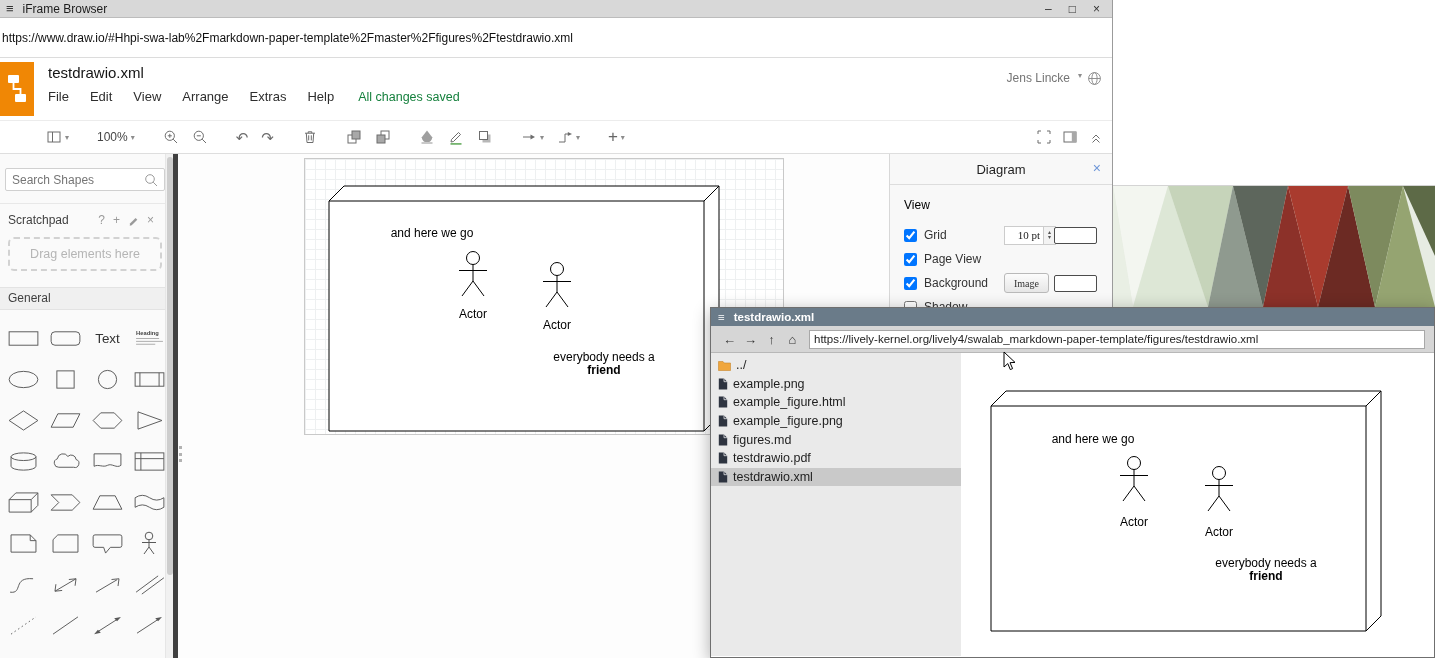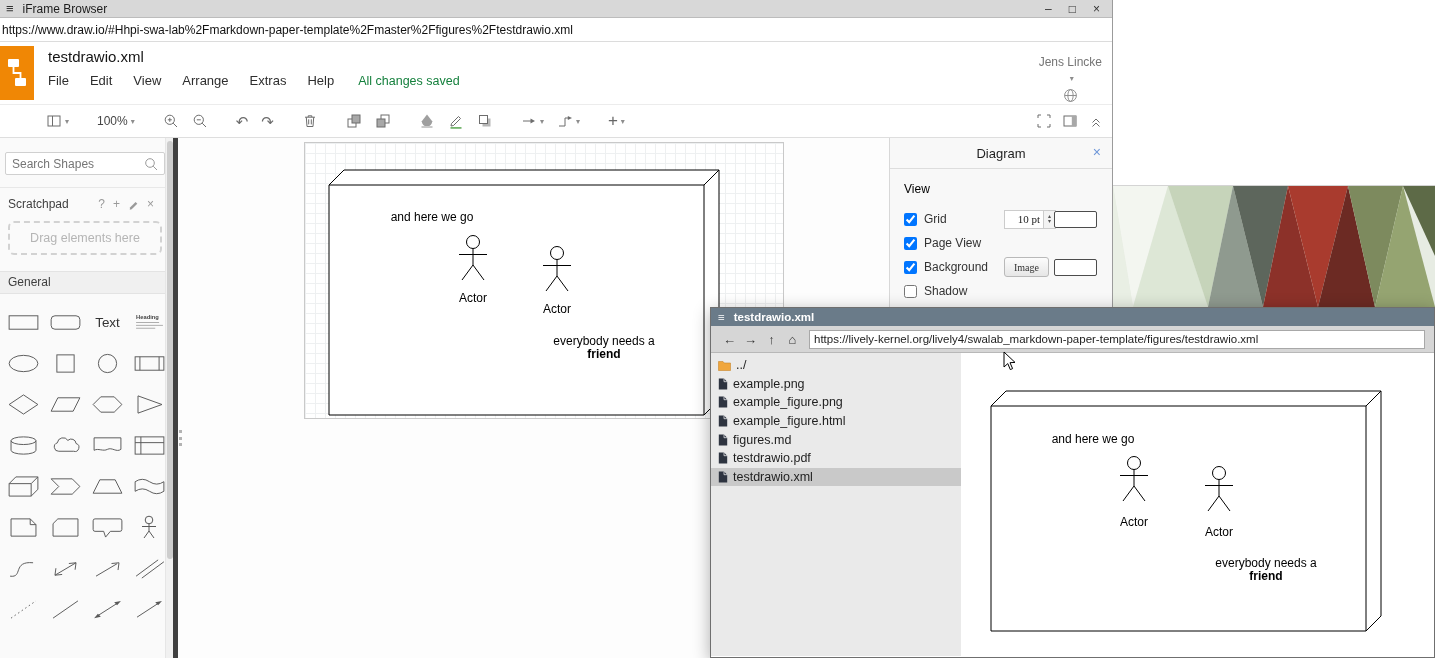--- a/index.html
+++ b/index.html
@@ -9,30 +9,30 @@
   
   .desktop { position:absolute; left:1113px; top:0; width:322px; height:658px; z-index:0; }
   .desktop-white { height:186px; background:#fff; border-bottom:1px solid #d4d4d4; }
   .wallpaper { display:block; width:322px; height:121px; }
 
   
   .win1 { position:absolute; left:0; top:0; width:1113px; height:658px; background:#fff; border-right:1px solid #9b9b9b; z-index:1; }
   .w1-titlebar { height:18px; background:#d8d8d8; border-bottom:1px solid #bcbcbc; display:flex; align-items:center; font-size:12px; color:#1c1c1c; }
   .w1-ham { margin:0 9px 0 6px; font-size:13px; color:#333; }
   .w1-controls { margin-left:auto; display:flex; gap:17px; padding-right:12px; font-size:12px; color:#333; }
-  .w1-url { display:block; width:100%; height:24px; border:none; border-bottom:1px solid #dcdcdc; background:#fff; font:12px "Liberation Sans",sans-serif; color:#111; padding-left:2px; outline:none; }
+  .w1-url { display:block; width:100%; height:40px; border:none; border-bottom:1px solid #dcdcdc; background:#fff; font:12px "Liberation Sans",sans-serif; color:#111; padding-left:2px; outline:none; }
 
   
   .dw-header { position:relative; height:62px; display:flex; background:#fff; }
   .dw-logo { width:34px; height:54px; margin-top:4px; }
   .dw-main { margin-left:14px; padding-top:6px; }
   .dw-doctitle { font-size:15px; color:#141414; }
   .dw-menubar { display:flex; gap:21px; margin-top:8px; font-size:13px; color:#2e2e2e; align-items:center; }
   .dw-status { color:#15803d; font-size:12.5px; margin-left:3px; }
-  .dw-user { position:absolute; right:10px; top:13px; display:flex; align-items:center; gap:5px; font-size:12px; color:#757575;flex-direction:column; }
+  .dw-user { position:absolute; right:10px; top:13px; display:flex; gap:5px; font-size:12px; color:#757575; }
 
   
   .dw-toolbar { height:34px; border-top:1px solid #ececec; border-bottom:1px solid #dedede; display:flex; align-items:center; padding-left:46px; color:#696969; background:#fff; }
   .tb { display:inline-flex; align-items:center; height:24px; margin-right:13px; }
   .tb svg { display:block; }
   .g { margin-left:15px; }
   .glyph { font-size:15px; color:#6b6b6b; line-height:1; }
   .caret { font-size:8px; color:#8d8d8d; margin-left:3px; }
   .tb-zoom { font-size:12px; color:#454545;justify-content:flex-end; }
   .tb-right { margin-left:auto; margin-right:8px; display:flex; gap:10px; align-items:center; }
@@ -558,28 +558,28 @@
             <path d="M.8 .5 H6 L9.2 3.7 V11.5 H.8 Z" fill="#2e3440"></path>
             <path d="M6 .5 V3.7 H9.2" fill="none" stroke="#fff" stroke-width=".7"></path>
           </svg>
         <span>example.png</span>
       </div>
       <div class="file-row">
         <svg width="10" height="12" viewBox="0 0 10 12">
             <path d="M.8 .5 H6 L9.2 3.7 V11.5 H.8 Z" fill="#2e3440"></path>
             <path d="M6 .5 V3.7 H9.2" fill="none" stroke="#fff" stroke-width=".7"></path>
           </svg>
-        <span>example_figure.png</span>
+        <span>example_figure.html</span>
       </div>
       <div class="file-row">
         <svg width="10" height="12" viewBox="0 0 10 12">
             <path d="M.8 .5 H6 L9.2 3.7 V11.5 H.8 Z" fill="#2e3440"></path>
             <path d="M6 .5 V3.7 H9.2" fill="none" stroke="#fff" stroke-width=".7"></path>
           </svg>
-        <span>example_figure.html</span>
+        <span>example_figure.png</span>
       </div>
       <div class="file-row">
         <svg width="10" height="12" viewBox="0 0 10 12">
             <path d="M.8 .5 H6 L9.2 3.7 V11.5 H.8 Z" fill="#2e3440"></path>
             <path d="M6 .5 V3.7 H9.2" fill="none" stroke="#fff" stroke-width=".7"></path>
           </svg>
         <span>figures.md</span>
       </div>
       <div class="file-row">
         <svg width="10" height="12" viewBox="0 0 10 12">

